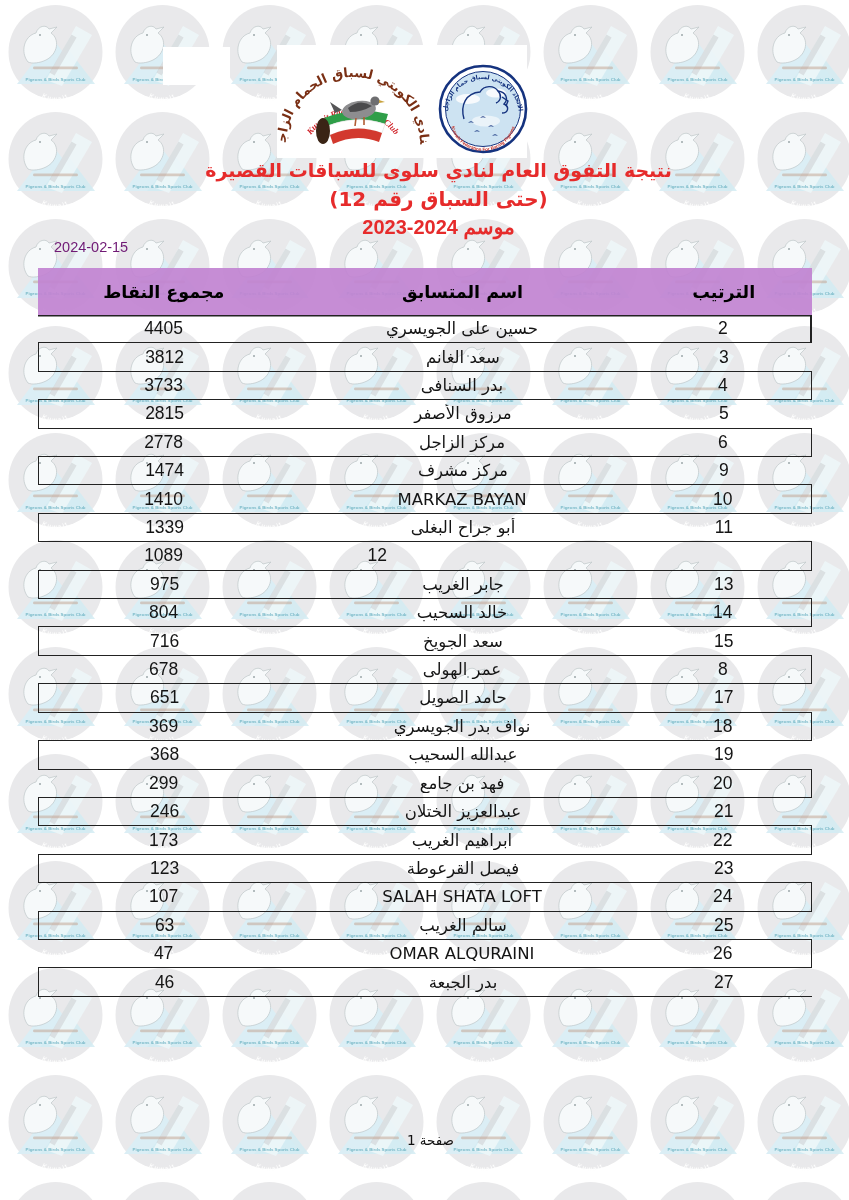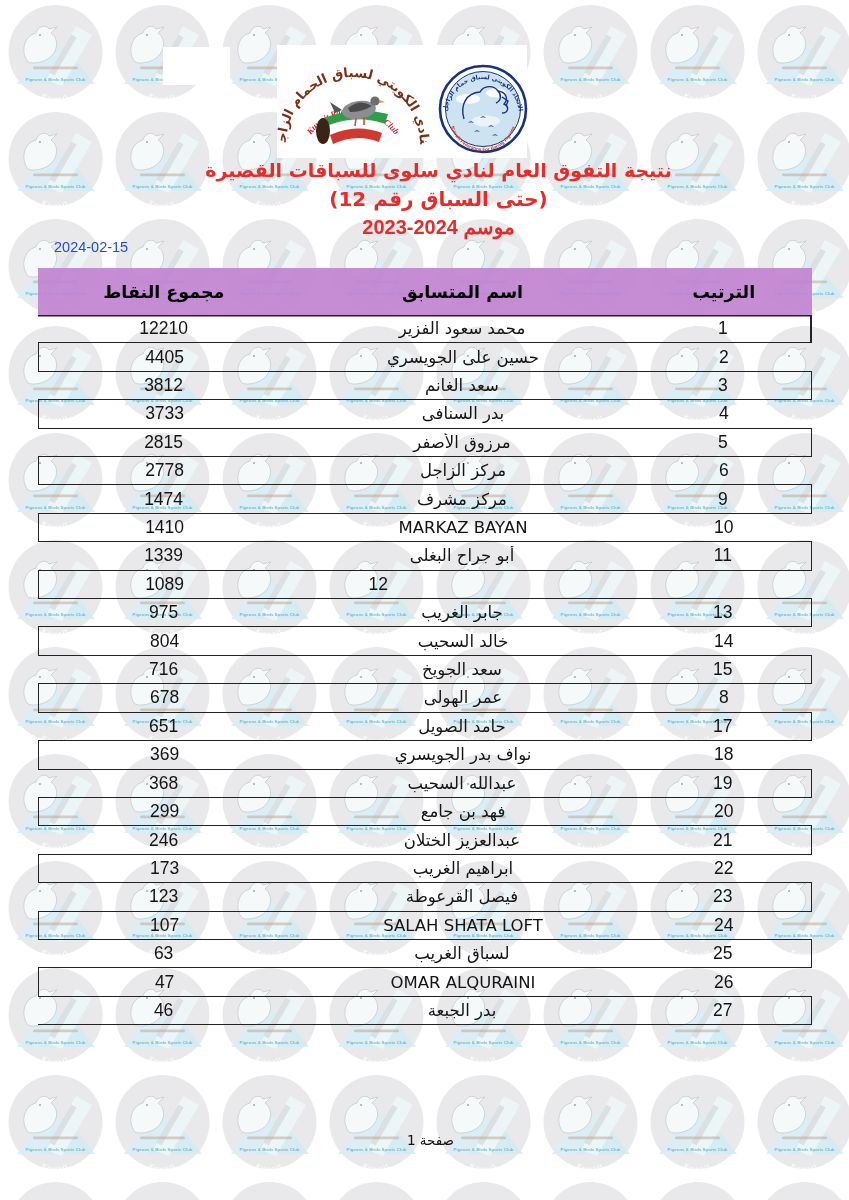--- a/index.html
+++ b/index.html
@@ -6,21 +6,21 @@
   .page{
     position:relative;width:849px;height:1200px;overflow:hidden;
     background:#ffffff;
     font-family:"DejaVu Sans","Liberation Sans",sans-serif;
     color:#141414;
   }
   .wm-layer{position:absolute;left:0;top:0;z-index:0;}
   .white-patch{position:absolute;background:#fff;z-index:1;}
   .date{
     position:absolute;left:54px;top:239px;z-index:2;
-    font-family:"Liberation Sans",sans-serif;font-size:14.5px;color:#1d4ed8;
+    font-family:"Liberation Sans",sans-serif;font-size:14.5px;color:#701a75;
   }
   .logo-left{position:absolute;left:272px;top:56px;z-index:2;}
   .logo-right{position:absolute;left:438px;top:61px;z-index:2;}
   .title-block{
     position:absolute;left:0;right:0;top:156px;z-index:2;
     text-align:center;direction:rtl;padding-left:28px;
     color:#e62b2b;font-weight:bold;
   }
   .title-line1{font-size:19px;line-height:29px;}
   .title-line2{font-size:20px;line-height:29px;}
@@ -151,25 +151,20 @@
     <div class="title-line3">موسم 2024-2023</div>
   </div>
 
   <div class="rtable">
     <div class="thead">
       <div class="h-points">مجموع النقاط</div>
       <div class="h-name">اسم المتسابق</div>
       <div class="h-rank">الترتيب</div>
     </div>
     <div class="tbody">
-  <div class="trow">
-    <div class="cell c-points">12210</div>
-    <div class="cell c-name">محمد سعود الفزير</div>
-    <div class="cell c-rank">1</div>
-  </div>
 
   <div class="trow">
     <div class="cell c-points">4405</div>
     <div class="cell c-name">حسين على الجويسري</div>
     <div class="cell c-rank">2</div>
   </div>
 
   <div class="trow">
     <div class="cell c-points">3812</div>
     <div class="cell c-name">سعد الغانم</div>
@@ -286,21 +281,21 @@
   </div>
 
   <div class="trow">
     <div class="cell c-points">107</div>
     <div class="cell c-name">SALAH SHATA LOFT</div>
     <div class="cell c-rank">24</div>
   </div>
 
   <div class="trow">
     <div class="cell c-points">63</div>
-    <div class="cell c-name">لسباق الغريب</div>
+    <div class="cell c-name">سالم الغريب</div>
     <div class="cell c-rank">25</div>
   </div>
 
   <div class="trow">
     <div class="cell c-points">47</div>
     <div class="cell c-name">OMAR ALQURAINI</div>
     <div class="cell c-rank">26</div>
   </div>
 
   <div class="trow">

